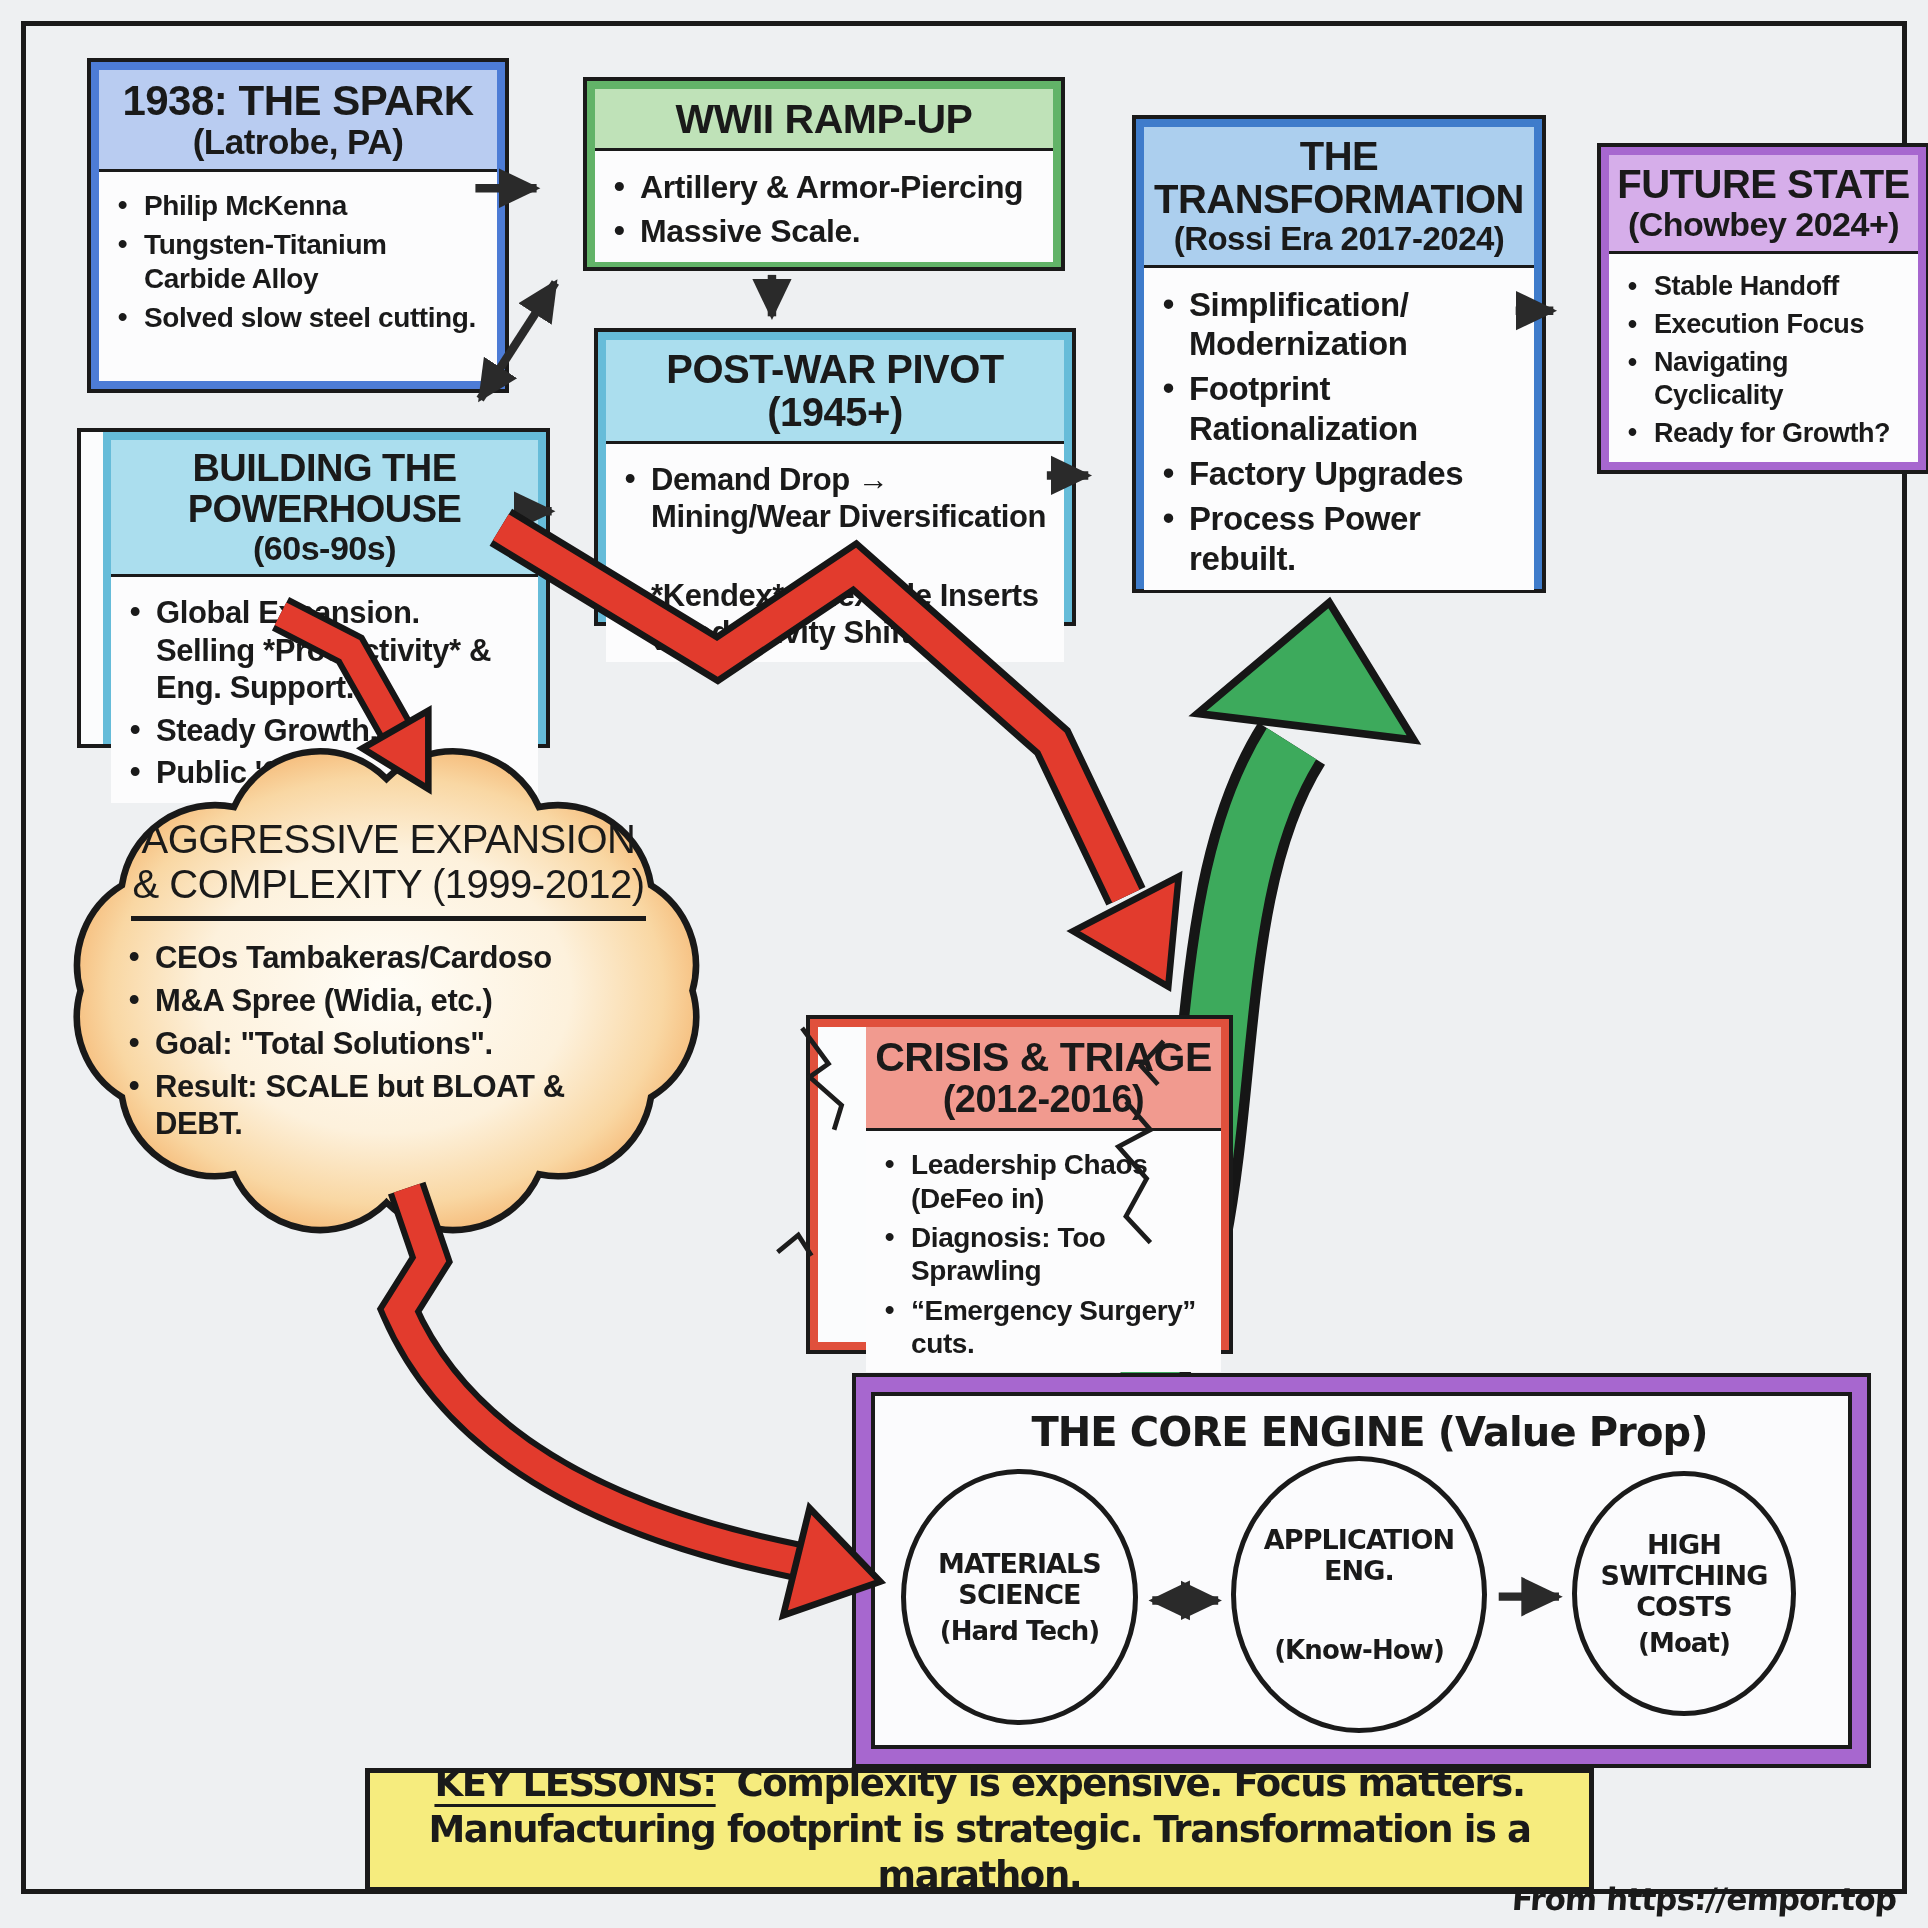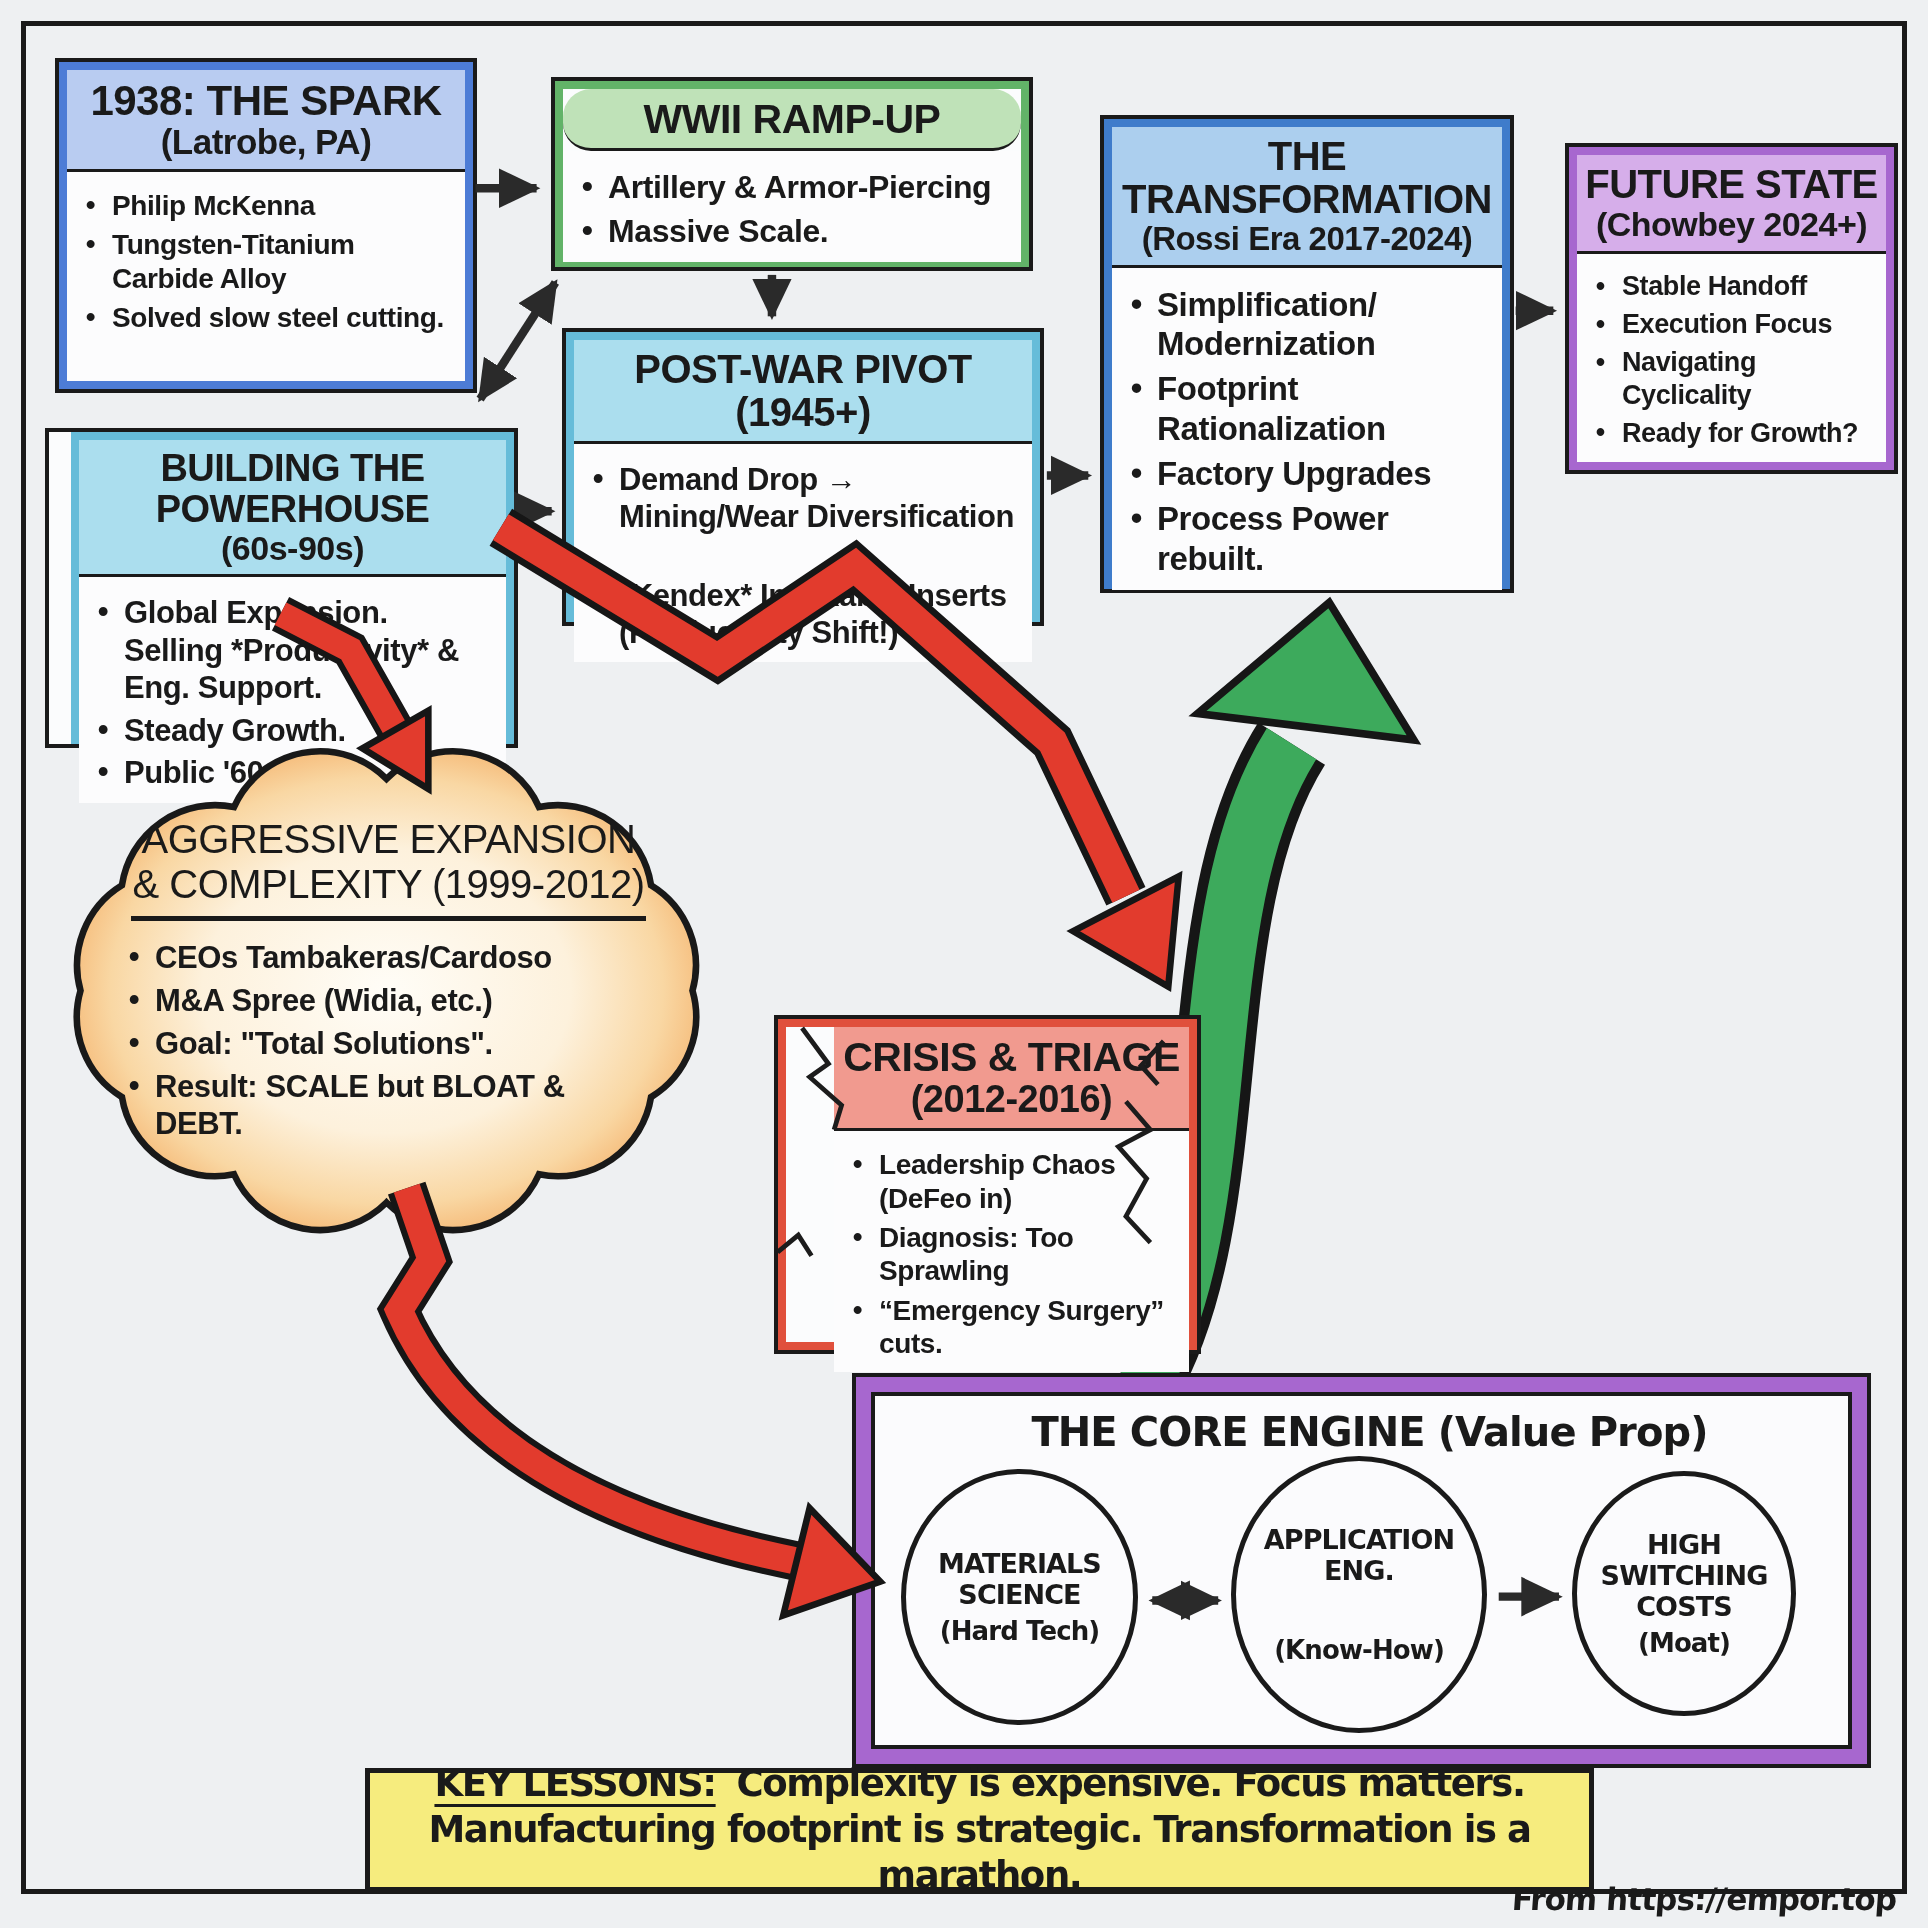--- a/index.html
+++ b/index.html
@@ -13,24 +13,24 @@
     --orange_edge:#f0a254; --yellow_bg:#f6ec7e;
     --arrow_red:#e23b2d; --arrow_green:#3daa5c;
   }
   html,body{margin:0;padding:0;background:#dfe1e4;}
   .canvas{position:relative;width:1928px;height:1928px;background:var(--paper);
     font-family:"Liberation Sans",sans-serif;color:var(--ink);overflow:hidden;}
   .frame{position:absolute;left:21px;top:21px;right:21px;bottom:34px;
     border:5.6px solid var(--ink);pointer-events:none;}
   .layer{position:absolute;left:0;top:0;width:1928px;height:1928px;pointer-events:none;}
 
-  .box{position:absolute;border:4.7px solid var(--ink);background:#fbfcfd;box-sizing:border-box;}
+  .box{position:absolute;border:4.7px solid var(--ink);background:#fbfcfd;box-sizing:border-box;margin-left:32px;}
   .box-accent{height:100%;box-sizing:border-box;border:8.5px solid;display:flex;flex-direction:column;}
   .acc-blue{border-color:var(--blue_accent);} .hd-blue{background:var(--blue_header);}
-  .acc-green{border-color:var(--green_accent);} .hd-green{background:var(--green_header);border-radius:28px;}
+  .acc-green{border-color:var(--green_accent);} .hd-green{background:var(--green_header);}
   .acc-cyan{border-color:var(--cyan_accent);} .hd-cyan{background:var(--cyan_header);}
   .acc-navy{border-color:var(--navy_accent);} .hd-navy{background:var(--navy_header);}
   .acc-purple{border-color:var(--purple_accent);} .hd-purple{background:var(--purple_header);}
   .acc-red{border-color:var(--red_accent);padding-left:48px;} .hd-red{background:var(--red_header);}
 
   .box-header{border-bottom:3.8px solid var(--ink);text-align:center;padding:7.5px 5.6px;}
   .box-body{flex:1;background:#fcfcfd;padding:11.3px 15px;}
   .t1{font-weight:700;letter-spacing:-0.5px;line-height:1.08;}
   .t2{font-weight:700;letter-spacing:-0.5px;line-height:1.1;}
 

